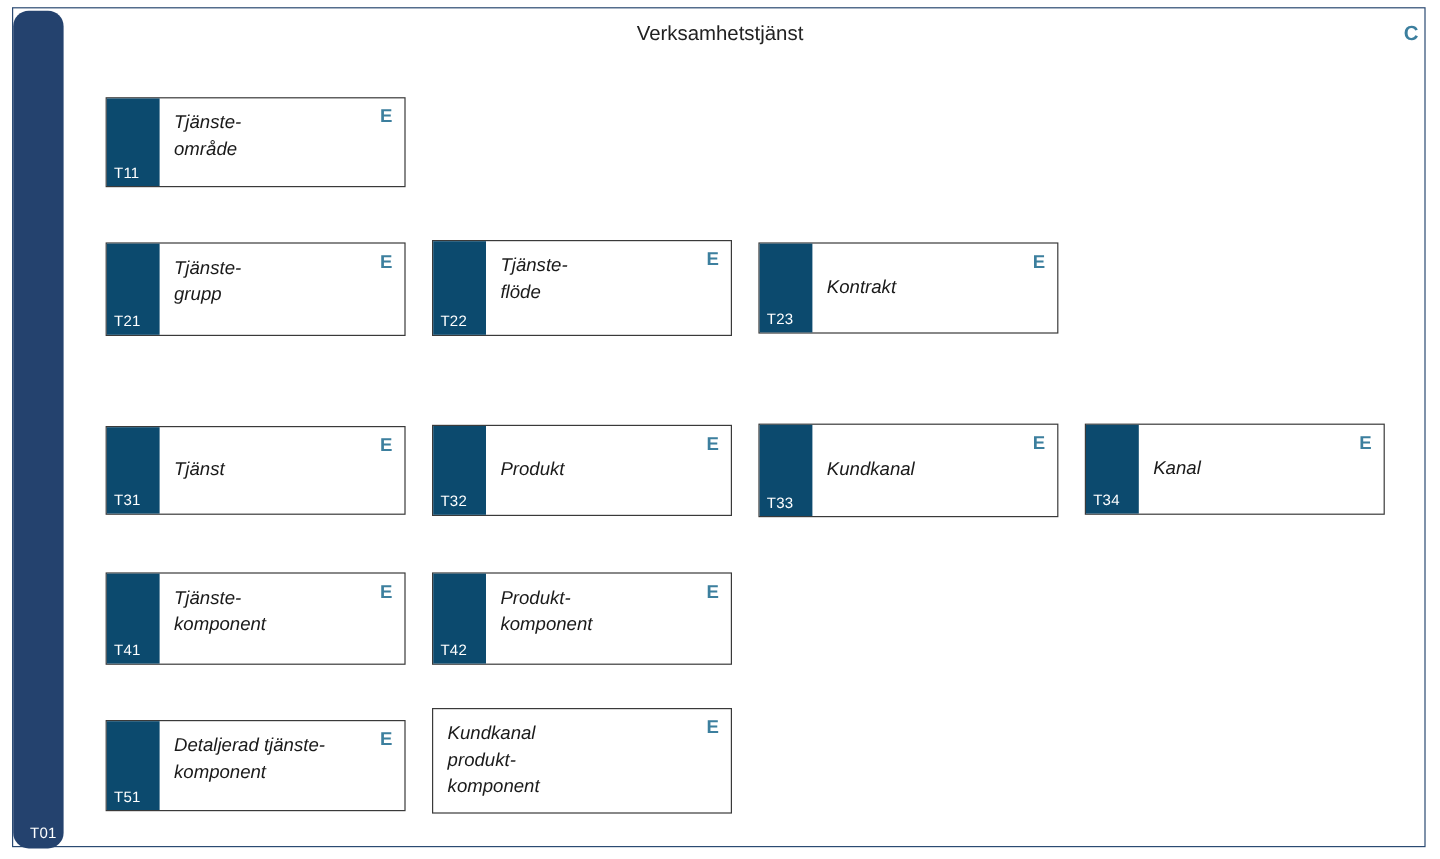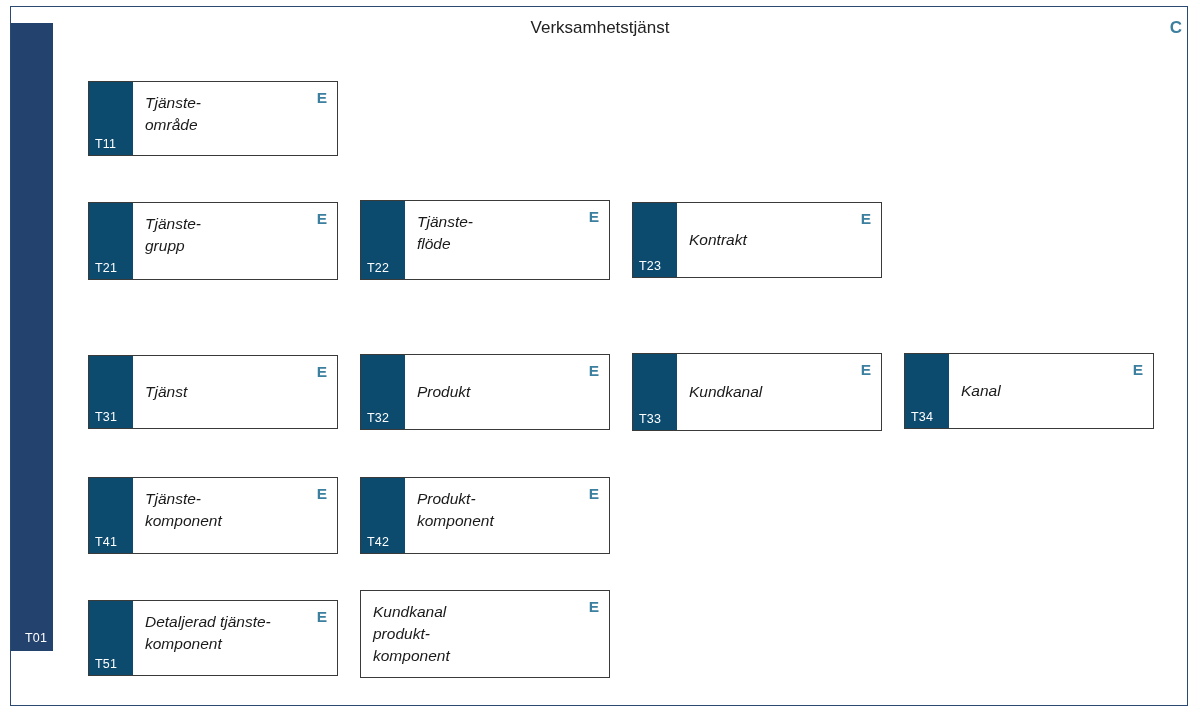--- a/index.html
+++ b/index.html
@@ -25,25 +25,26 @@
     width: 1178px;
     height: 700px;
     border: 1px solid #2b4a72;
     box-sizing: border-box;
     background: #ffffff;
   }
   
   .left-band {
     position: absolute;
     left: 11px;
-    top: 23px;
+    top: 9px;
     width: 42px;
-    height: 628px;
+    height: 698px;
     background: #24426e;
     box-sizing: border-box;
+    border-radius: 13px;
   }
   .left-band-label {
     position: absolute;
     left: 14px;
     bottom: 6px;
     color: #ffffff;
     font-size: 12.5px;
     letter-spacing: 0.2px;
   }
   .diagram-title {

